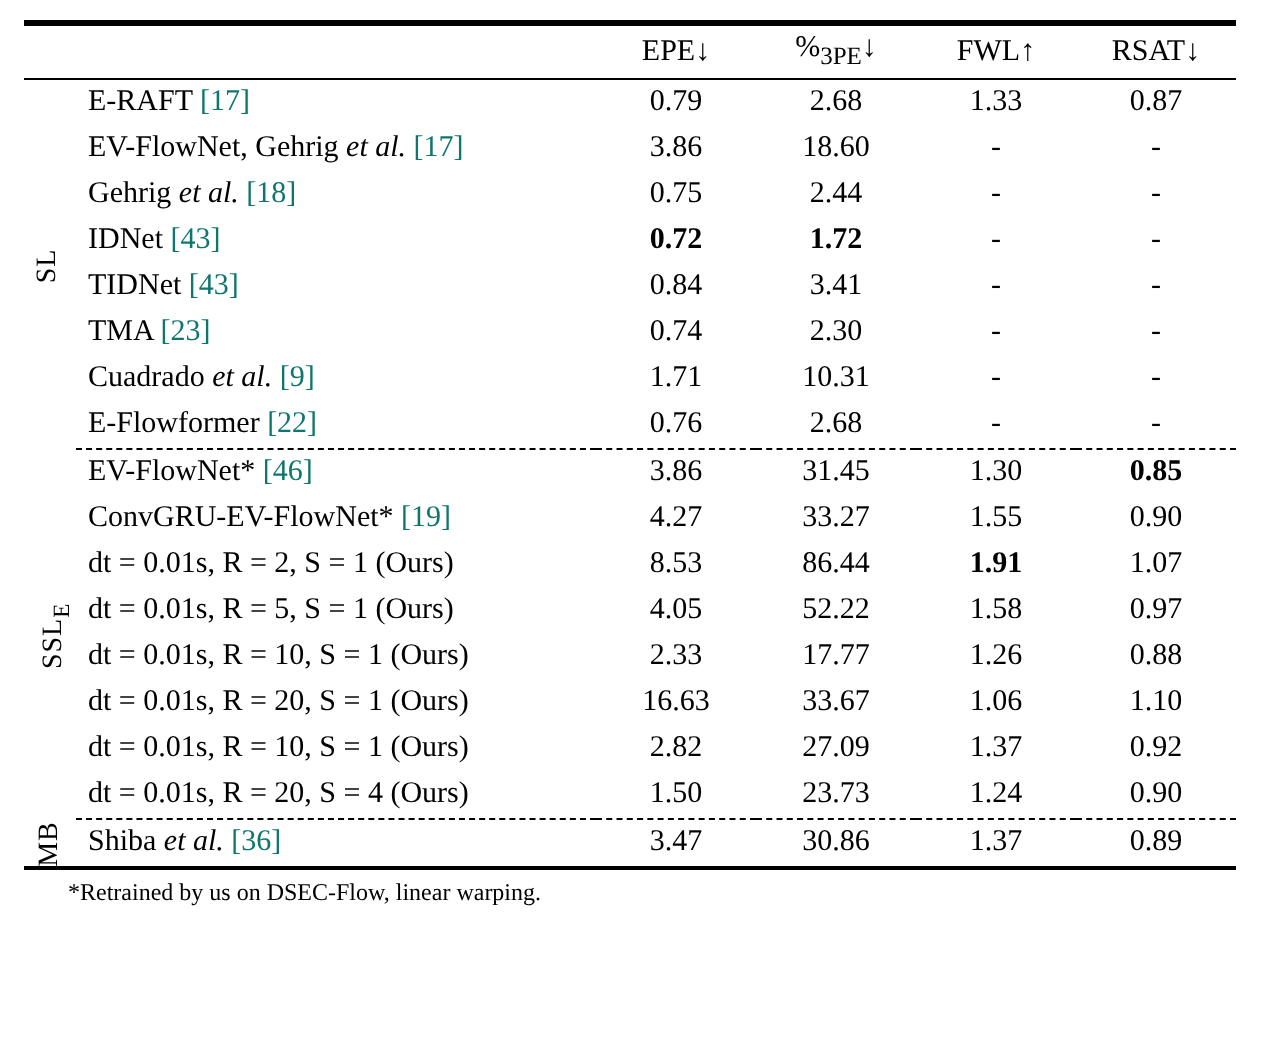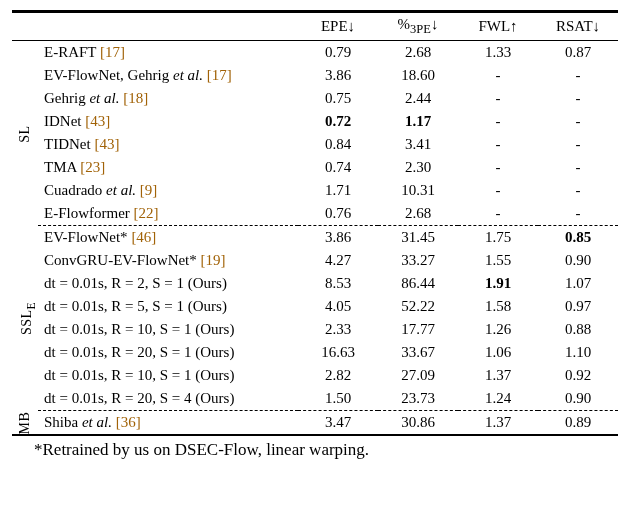--- a/index.html
+++ b/index.html
@@ -51,25 +51,25 @@
     padding: 0;
   }
   .rot {
     display: inline-block;
     transform: rotate(-90deg);
     transform-origin: center center;
     font-size: 14px;
     letter-spacing: 0.5px;
     white-space: nowrap;
   }
-  .cite { color: #a16207; font-family: Liberation Serif, serif; }
+  .cite { color: #0f766e; font-family: Liberation Serif, serif; }
   .bold { font-weight: bold; font-family: Liberation Serif, serif; }
   .uline { text-underline-offset: 2px; }
   .footnote {
-    font-size: 17px;
+    font-size: 12px;
     padding-top: 4px;
     padding-left: 22px;
   }
   col.cgroup { width: 26px; }
   col.clabel { width: 260px; }
   col.cval   { width: 80px; }
 </style>
 </head>
 <body>
 <div class="wrap">
@@ -112,21 +112,21 @@
         <tr>
           <td class="label">Gehrig <i>et al.</i> <span class="cite">[18]</span></td>
           <td class="val">0.75</td>
           <td class="val">2.44</td>
           <td class="val">-</td>
           <td class="val">-</td>
         </tr>
         <tr>
           <td class="label">IDNet <span class="cite">[43]</span></td>
           <td class="val bold">0.72</td>
-          <td class="val bold">1.17</td>
+          <td class="val bold">1.72</td>
           <td class="val">-</td>
           <td class="val">-</td>
         </tr>
         <tr>
           <td class="label">TIDNet <span class="cite">[43]</span></td>
           <td class="val">0.84</td>
           <td class="val">3.41</td>
           <td class="val">-</td>
           <td class="val">-</td>
         </tr>
@@ -149,21 +149,21 @@
           <td class="val">0.76</td>
           <td class="val">2.68</td>
           <td class="val">-</td>
           <td class="val">-</td>
         </tr>
         <tr>
           <td class="grouplabel" rowspan="8"><span class="rot">SSL<sub>E</sub></span></td>
           <td class="label">EV-FlowNet* <span class="cite">[46]</span></td>
           <td class="val">3.86</td>
           <td class="val">31.45</td>
-          <td class="val">1.75</td>
+          <td class="val">1.30</td>
           <td class="val bold">0.85</td>
         </tr>
         <tr>
           <td class="label">ConvGRU-EV-FlowNet* <span class="cite">[19]</span></td>
           <td class="val">4.27</td>
           <td class="val">33.27</td>
           <td class="val uline">1.55</td>
           <td class="val">0.90</td>
         </tr>
         <tr>

